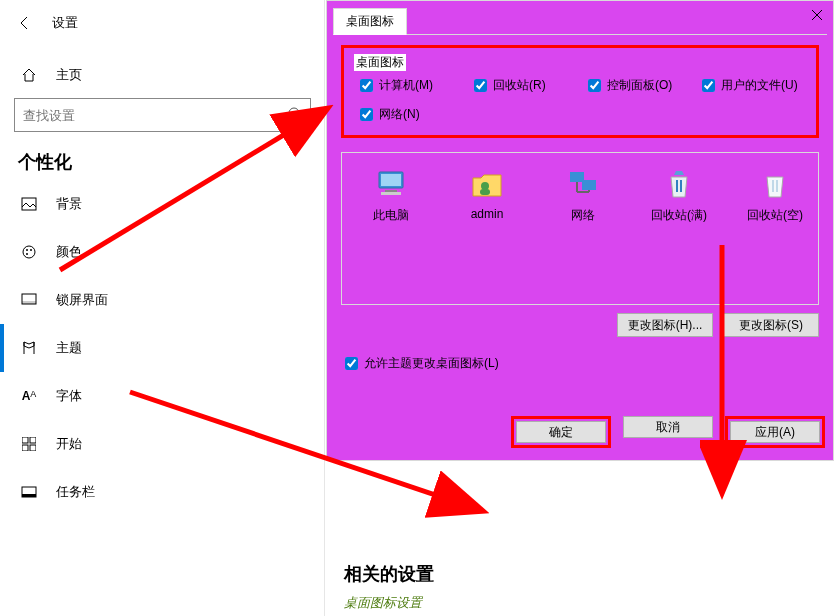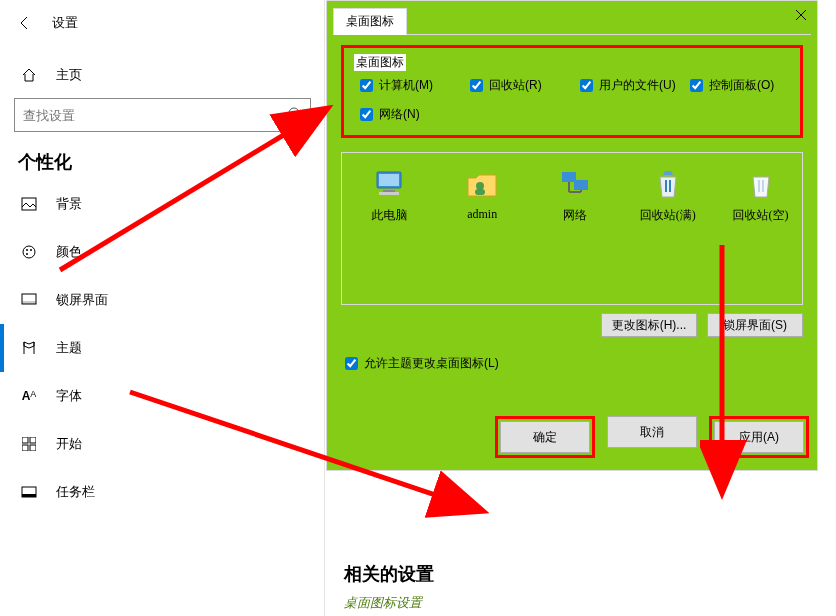--- a/index.html
+++ b/index.html
@@ -16,46 +16,46 @@
 .search-input { width: 100%; height: 34px; border: 1px solid #888; padding: 0 30px 0 8px; font-size: 13px; background:#fff; }
 .search-wrap { position: relative; }
 .search-ico { position:absolute; right:8px; top:8px; }
 .section-title { font-weight: 600; font-size: 18px; padding: 6px 18px 6px 18px; margin-top: 4px; }
 .nav-item { display:flex; align-items:center; height: 48px; padding: 0 18px; cursor:pointer; }
 .nav-item.selected { border-left: 4px solid #0078d7; padding-left: 14px; background:#fff; }
 .nav-label { font-size: 13px; }
 .left-border { position:absolute; right:0; top:0; bottom:0; width:1px; background:#e6e6e6; }
 
 
-.dialog { position:absolute; left:326px; top:0; right:18px; border:1px solid #d9d9d9; background:#84cc16; }
+.dialog { position:absolute; left:326px; top:0; right:2px; border:1px solid #d9d9d9; background:#d946ef; }
 .dlg-close { position:absolute; right:6px; top:4px; width:20px; height:20px; display:flex; align-items:center; justify-content:center; cursor:pointer; font-size:14px; color:#333; }
 .tabstrip { margin: 6px 6px 0 6px; }
 .tab { display:inline-block; border:1px solid #d9d9d9; border-bottom:1px solid #fff; padding: 4px 12px; font-size:12px; position:relative; top:1px; background:#fff; }
 .dlg-body { border-top:1px solid #d9d9d9; margin:0 6px; padding: 10px 8px 8px 8px; }
 
 .fieldset { border:3px solid #f00; padding: 8px 10px 12px 10px; position:relative; }
 .fieldset-legend { font-size:12px; position:relative; top:-2px; background:#fff; display:inline-block; padding:0 2px; margin-bottom:4px; }
 .chk-grid { display:grid; grid-template-columns: 1fr 1fr 1fr 1fr; row-gap: 12px; column-gap: 10px; padding-left: 6px; }
 .chk { display:flex; align-items:center; font-size:12px; }
 .chk input { margin-right: 6px; width:13px; height:13px; accent-color:#0078d7; }
 
-.icon-preview { border:1px solid #d9d9d9; margin-top: 14px; padding: 14px 10px 80px 10px; font-family: Liberation Serif, serif; }
+.icon-preview { border:1px solid #d9d9d9; margin-top: 14px; padding: 14px 10px 80px 10px; }
 .icon-row { display:flex; gap: 30px; padding-left:6px; }
 .icon-cell { width: 70px; text-align:center; font-size:12px; }
 .icon-img { width:34px; height:34px; margin: 0 auto 6px auto; display:flex; align-items:center; justify-content:center; }
 
 .btn-row { display:flex; justify-content:flex-end; gap: 10px; margin-top: 8px; }
 .winbtn { width: 96px; height: 24px; border:1px solid #adadad; background:#e1e1e1; font-size:12px; cursor:pointer; }
 
 .allow-row { display:flex; align-items:center; font-size:12px; margin: 18px 0 36px 4px; }
 .allow-row input { margin-right: 6px; width:13px; height:13px; accent-color:#0078d7; }
 
 .dlg-actions { display:flex; justify-content:flex-end; gap: 12px; padding: 0 8px 12px 8px; }
 .ok-btn, .apply-btn { border:3px solid #f00; }
-.act-btn { width: 90px; height: 32px; background:#e1e1e1; border:1px solid #adadad; font-size:12px; cursor:pointer; }
+.act-btn { width: 90px; height: 22px; background:#e1e1e1; border:1px solid #adadad; font-size:12px; cursor:pointer; }
 .ok-btn .act-btn, .apply-btn .act-btn { border:1px solid #adadad; }
 .box-hl { padding:2px; }
 
 .related-hdr { font-size:18px; font-weight:600; position:absolute; left:344px; top:562px; }
 .related-link { position:absolute; left:344px; top:594px; font-size:13px; color:#4d7c0f; cursor:pointer;font-style:italic; }
 
 
 .arrow-svg { position:absolute; pointer-events:none; }
 
 svg { display:block; }
@@ -182,25 +182,25 @@
         <label class="chk">
             <input type="checkbox" checked="" style="">
             <span>计算机(M)</span>
           </label>
         <label class="chk">
             <input type="checkbox" checked="" style="">
             <span>回收站(R)</span>
           </label>
         <label class="chk">
             <input type="checkbox" checked="" style="">
+            <span>控制面板(O)</span>
+          </label>
+        <label class="chk">
+            <input type="checkbox" checked="" style="">
             <span>用户的文件(U)</span>
-          </label>
-        <label class="chk">
-            <input type="checkbox" checked="" style="">
-            <span>控制面板(O)</span>
           </label>
         <label class="chk">
             <input type="checkbox" checked="" style="">
             <span>网络(N)</span>
           </label>
       </div>
     </div>
 
     <div class="icon-preview">
       <div class="icon-row">
@@ -256,21 +256,21 @@
                 <rect x="15" y="11" width="2" height="12" fill="#c0d8e8"></rect>
               </svg>
             </div>
           <div>回收站(空)</div>
         </div>
       </div>
     </div>
 
     <div class="btn-row">
       <button class="winbtn">更改图标(H)...</button>
-      <button class="winbtn">锁屏界面(S)</button>
+      <button class="winbtn">更改图标(S)</button>
     </div>
 
     <label class="allow-row">
       <input type="checkbox" checked="" style="">
       <span>允许主题更改桌面图标(L)</span>
     </label>
   </div>
 
   <div class="dlg-actions">
     <span class="box-hl ok-btn">

